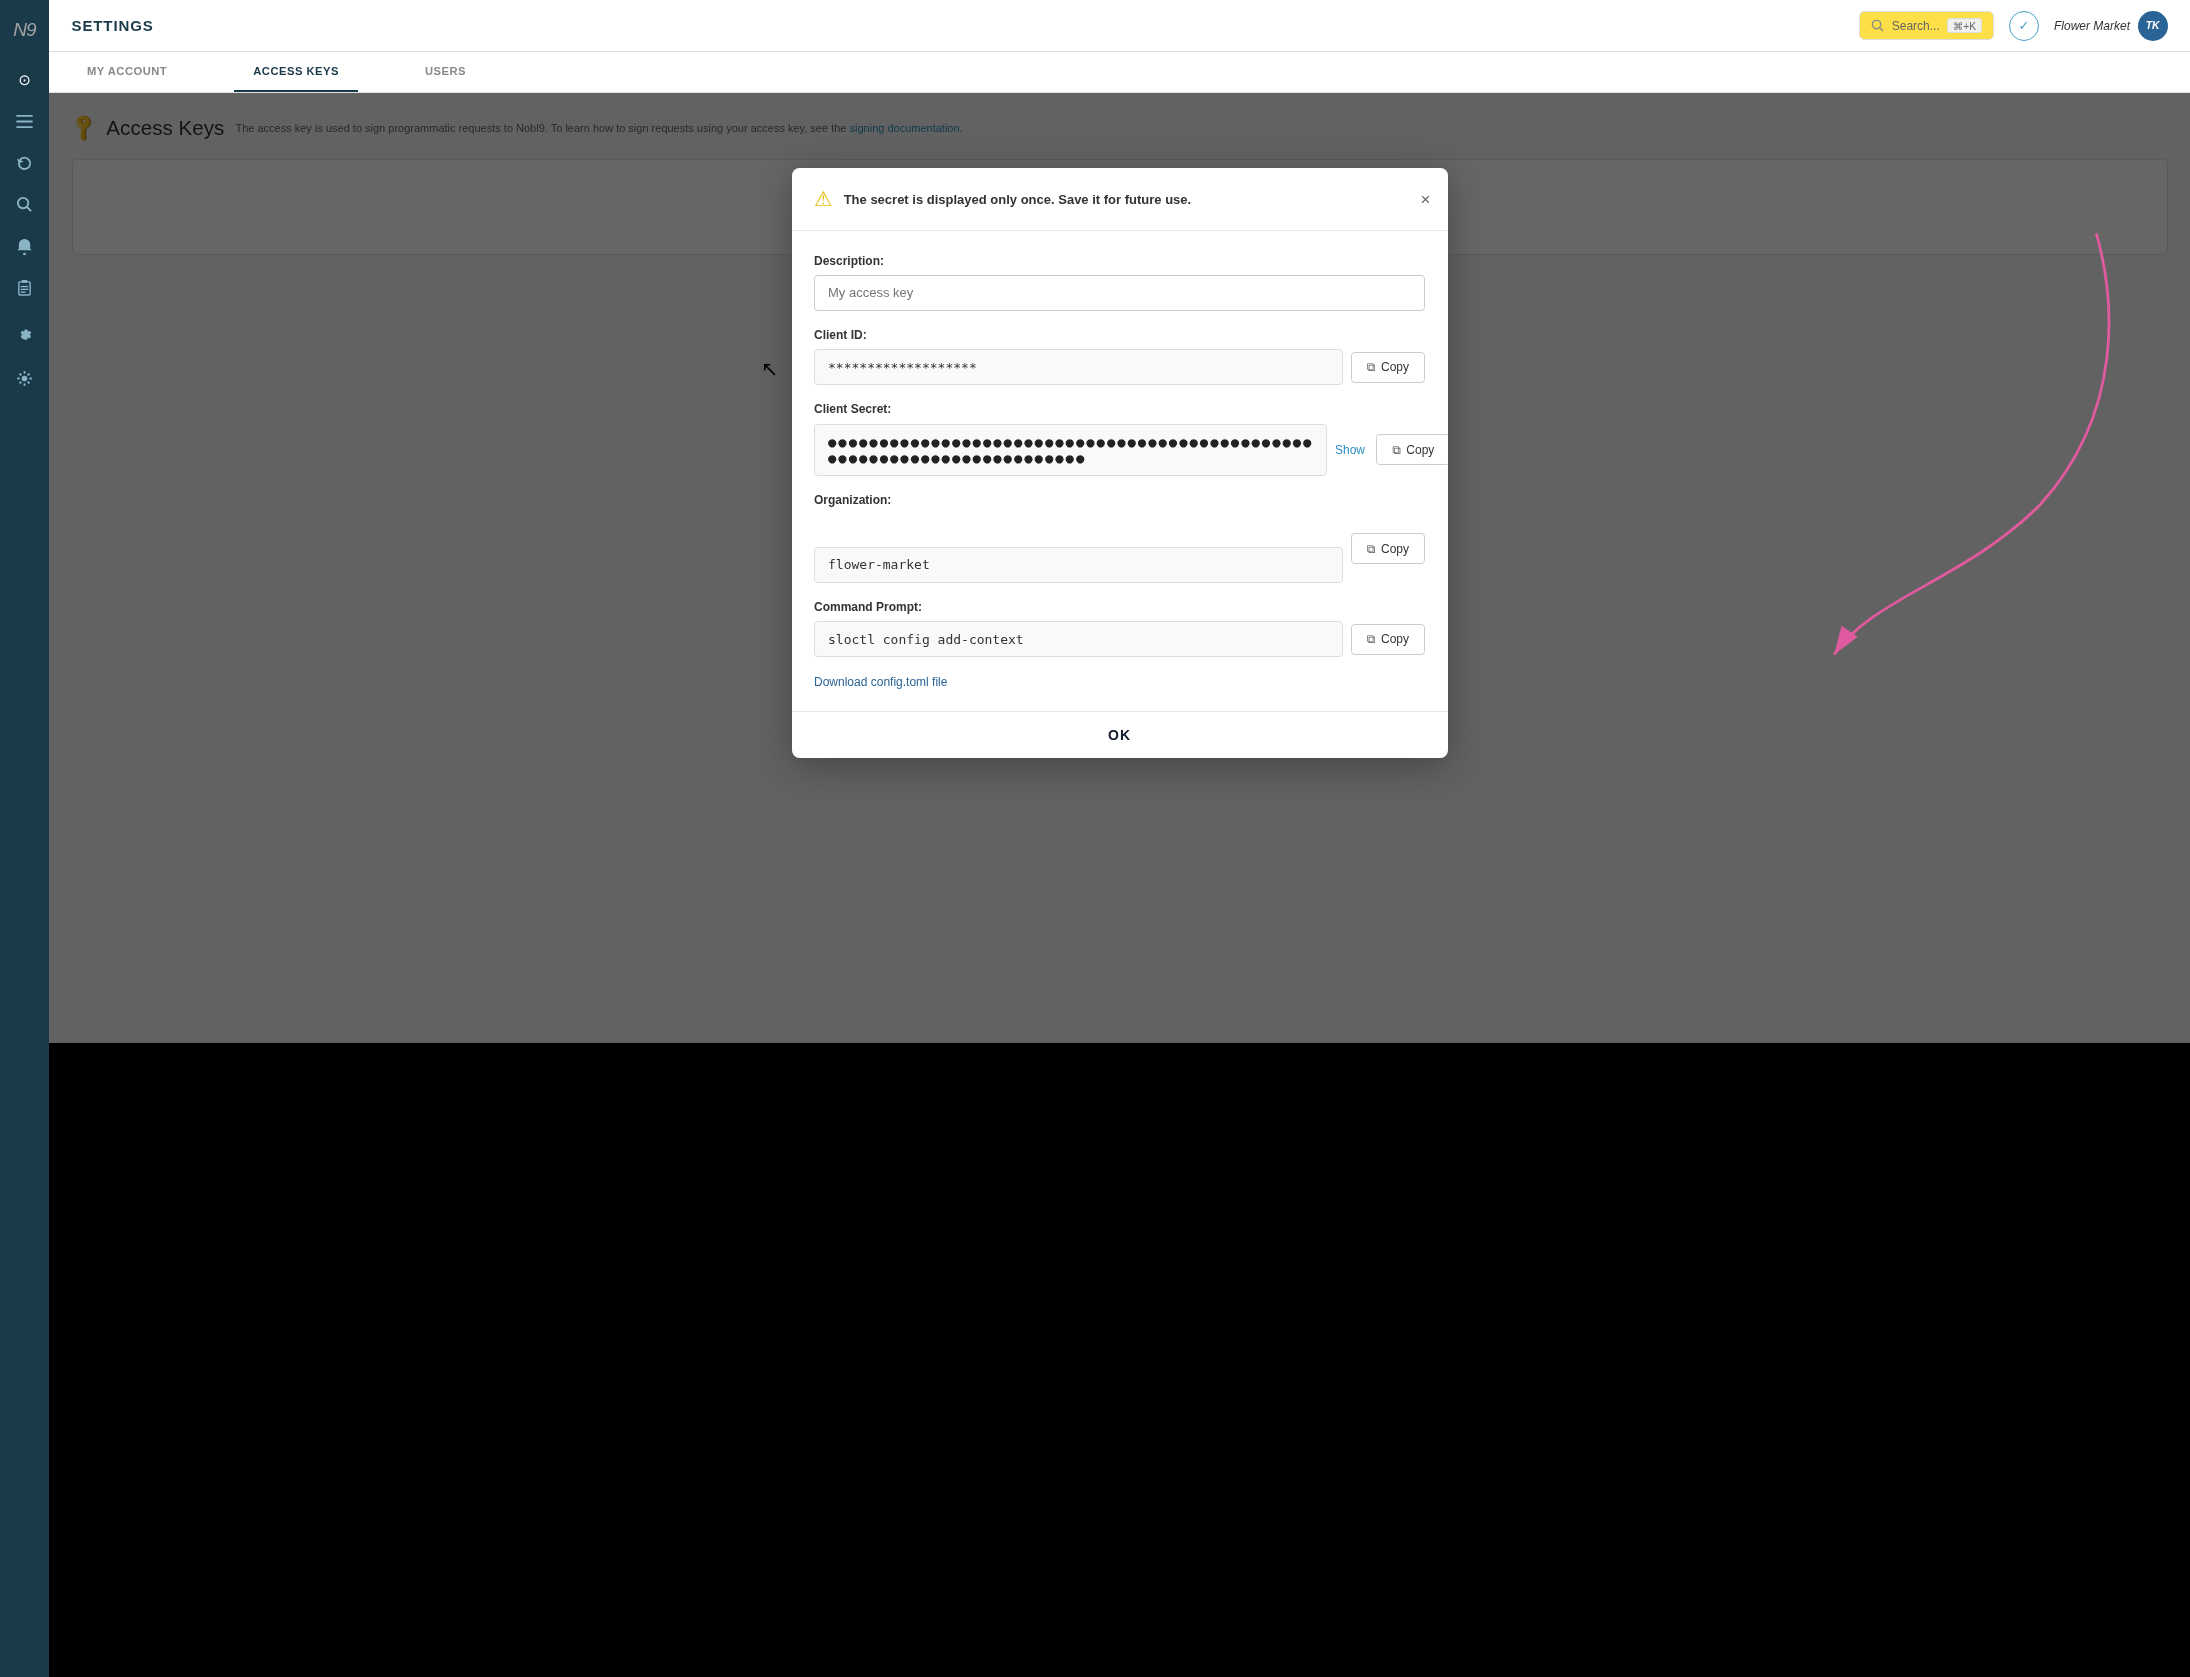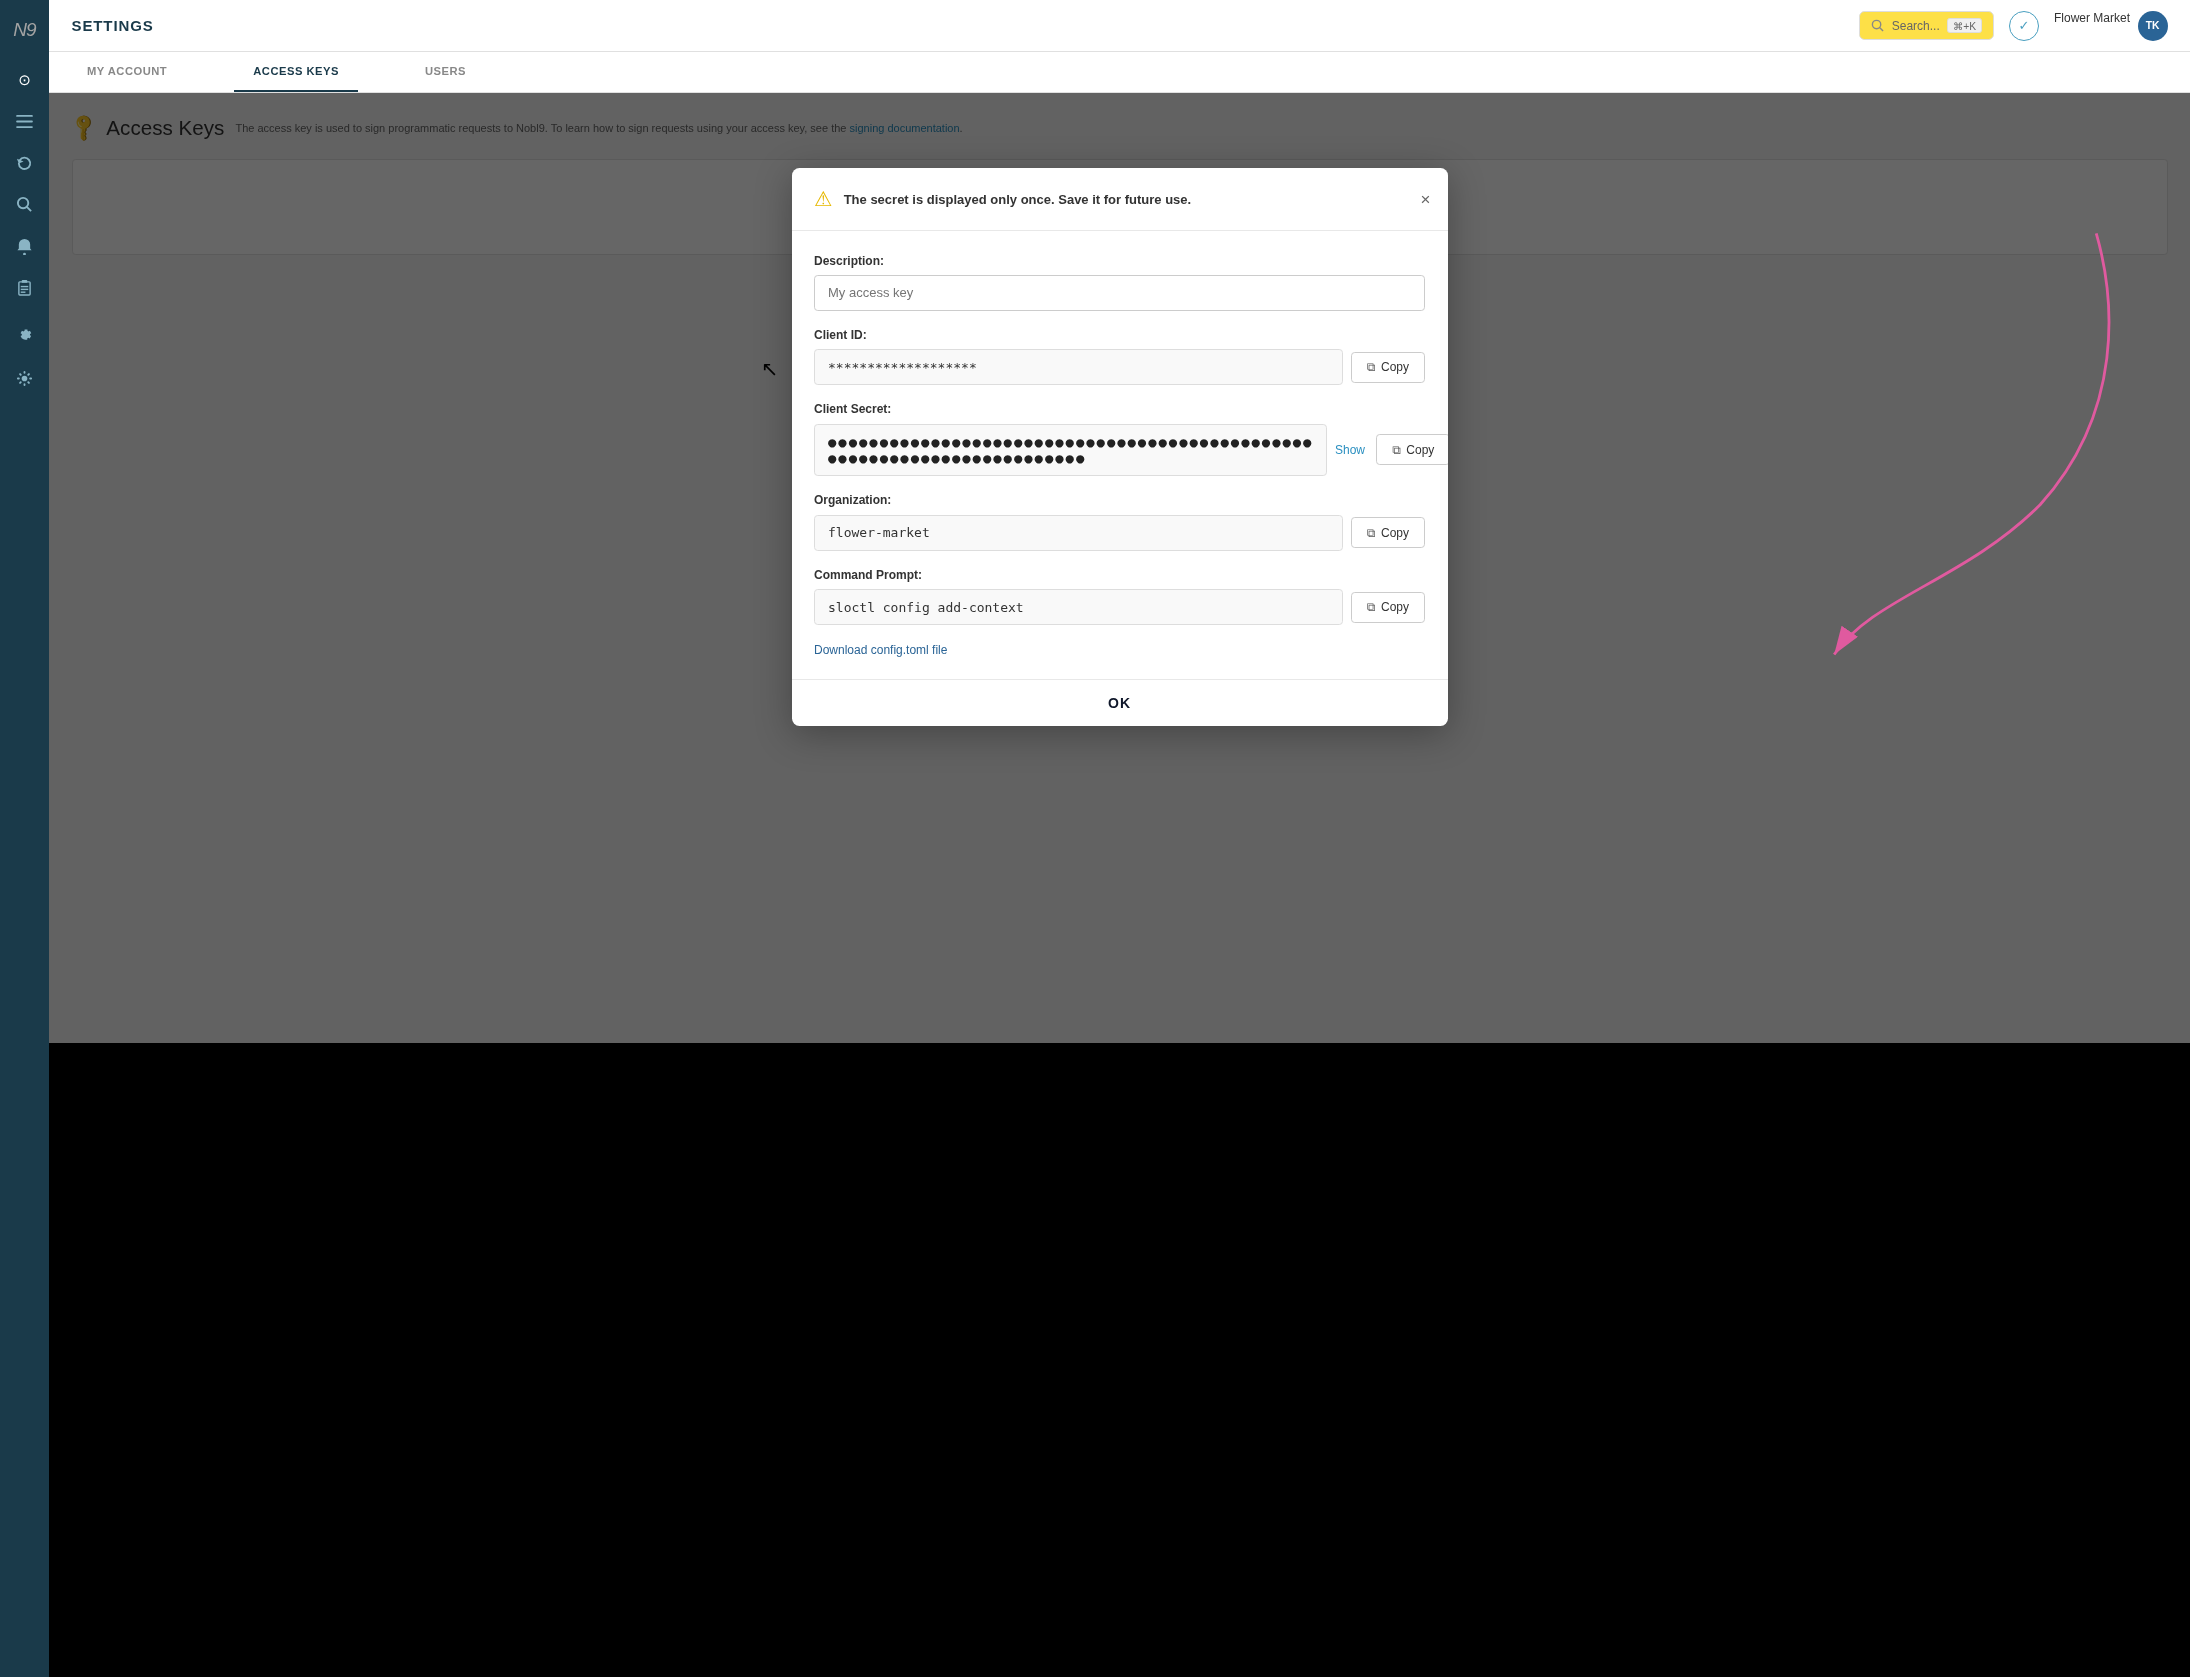--- a/index.html
+++ b/index.html
@@ -97,23 +97,25 @@
       border-radius: 50%;
       border: 1.9px solid #4a9fc0;
       display: flex;
       align-items: center;
       justify-content: center;
       color: #4a9fc0;
       font-size: 13px;
     }
     .user-info {
       display: flex;
+      align-items: center;
       gap: 7.5px;
       font-size: 12px;
       color: #333;
+      font-style: italic;
     }
     .user-avatar {
       width: 30px;
       height: 30px;
       border-radius: 50%;
       background: #2a6496;
       color: white;
       display: flex;
       align-items: center;
       justify-content: center;
@@ -331,20 +333,21 @@
       font-size: 12px;
       cursor: pointer;
       margin-right: 3.7px;
       white-space: nowrap;
     }
 
     .org-value {
       font-family: monospace;
       font-size: 13px;
       color: #333;
+      margin-top: 32px;
     }
 
     .command-section { margin-bottom: 15px; }
     .command-desc {
       font-size: 11.2px;
       color: #666;
       margin-bottom: 7.5px;
       line-height: 1.5;
     }
     .config-path {

